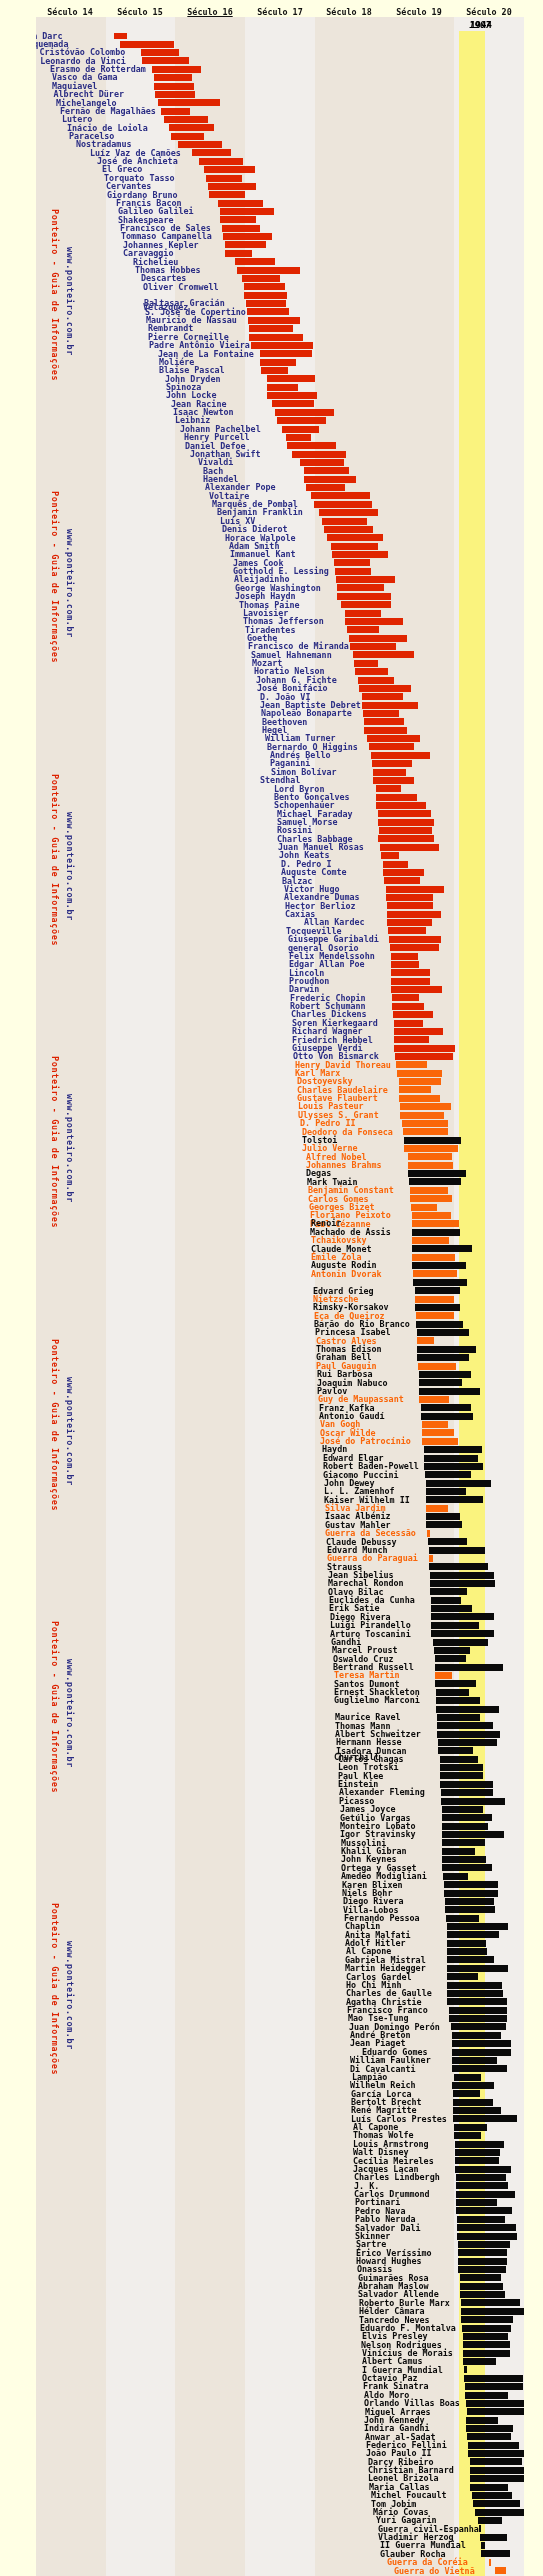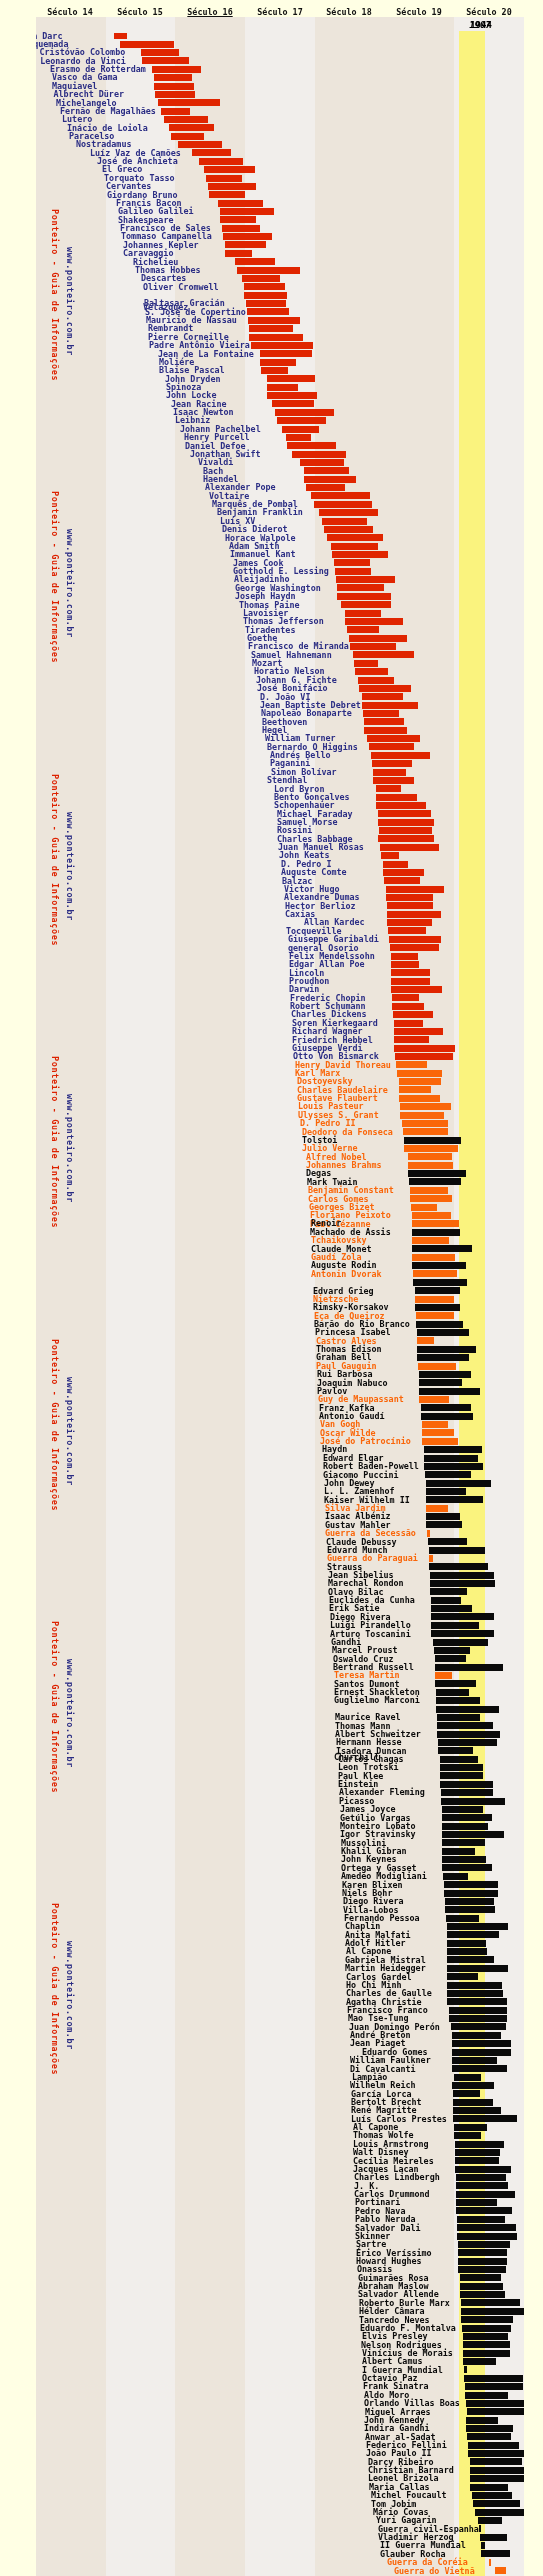--- a/index.html
+++ b/index.html
@@ -231,21 +231,21 @@
     <div class="row-label" style="left: 229px; top: 717px; color: rgb(43, 45, 132);">William Turner</div>
     <div class="row-bar" style="left: 331px; top: 718px; width: 53px; background: rgb(224, 37, 0);"></div>
     <div class="row-label" style="left: 231px; top: 726px; color: rgb(43, 45, 132);">Bernardo O Higgins</div>
     <div class="row-bar" style="left: 333px; top: 726px; width: 45px; background: rgb(224, 37, 0);"></div>
     <div class="row-label" style="left: 234px; top: 734px; color: rgb(43, 45, 132);">Andrés Bello</div>
     <div class="row-bar" style="left: 335px; top: 735px; width: 59px; background: rgb(224, 37, 0);"></div>
     <div class="row-label" style="left: 234px; top: 742px; color: rgb(43, 45, 132);">Paganini</div>
     <div class="row-bar" style="left: 336px; top: 743px; width: 40px; background: rgb(224, 37, 0);"></div>
     <div class="row-label" style="left: 235px; top: 751px; color: rgb(43, 45, 132);">Simon Bolívar</div>
     <div class="row-bar" style="left: 337px; top: 752px; width: 33px; background: rgb(224, 37, 0);"></div>
-    <div class="row-label" style="left: 231px; top: 759px; color: rgb(43, 45, 132);">Stendhal</div>
+    <div class="row-label" style="left: 224px; top: 759px; color: rgb(43, 45, 132);">Stendhal</div>
     <div class="row-bar" style="left: 337px; top: 760px; width: 41px; background: rgb(224, 37, 0);"></div>
     <div class="row-label" style="left: 238px; top: 768px; color: rgb(43, 45, 132);">Lord Byron</div>
     <div class="row-bar" style="left: 340px; top: 768px; width: 25px; background: rgb(224, 37, 0);"></div>
     <div class="row-label" style="left: 238px; top: 776px; color: rgb(43, 45, 132);">Bento Gonçalves</div>
     <div class="row-bar" style="left: 340px; top: 777px; width: 41px; background: rgb(224, 37, 0);"></div>
     <div class="row-label" style="left: 238px; top: 784px; color: rgb(43, 45, 132);">Schopenhauer</div>
     <div class="row-bar" style="left: 340px; top: 785px; width: 50px; background: rgb(224, 37, 0);"></div>
     <div class="row-label" style="left: 241px; top: 793px; color: rgb(43, 45, 132);">Michael Faraday</div>
     <div class="row-bar" style="left: 342px; top: 793px; width: 53px; background: rgb(224, 37, 0);"></div>
     <div class="row-label" style="left: 241px; top: 801px; color: rgb(43, 45, 132);">Samuel Morse</div>
@@ -345,21 +345,21 @@
     <div class="row-label" style="left: 274px; top: 1194px; color: rgb(250, 102, 9);">Floriano Peixoto</div>
     <div class="row-bar" style="left: 376px; top: 1195px; width: 39px; background: rgb(250, 102, 9);"></div>
     <div class="row-label" style="left: 274px; top: 1203px; color: rgb(250, 102, 9);">Paul Cézanne</div>
     <div class="row-bar" style="left: 376px; top: 1203px; width: 47px; background: rgb(250, 102, 9);"></div>
     <div class="row-label" style="left: 274px; top: 1211px; color: rgb(10, 10, 10);">Machado de Assis</div>
     <div class="row-bar" style="left: 376px; top: 1212px; width: 48px; background: rgb(10, 10, 10);"></div>
     <div class="row-label" style="left: 275px; top: 1219px; color: rgb(250, 102, 9);">Tchaikovsky</div>
     <div class="row-bar" style="left: 376px; top: 1220px; width: 37px; background: rgb(250, 102, 9);"></div>
     <div class="row-label" style="left: 275px; top: 1228px; color: rgb(10, 10, 10);">Claude Monet</div>
     <div class="row-bar" style="left: 376px; top: 1228px; width: 60px; background: rgb(10, 10, 10);"></div>
-    <div class="row-label" style="left: 275px; top: 1236px; color: rgb(250, 102, 9);">Gaudí Zola</div>
+    <div class="row-label" style="left: 275px; top: 1236px; color: rgb(250, 102, 9);">Émile Zola</div>
     <div class="row-bar" style="left: 376px; top: 1237px; width: 43px; background: rgb(250, 102, 9);"></div>
     <div class="row-label" style="left: 275px; top: 1244px; color: rgb(10, 10, 10);">Auguste Rodin</div>
     <div class="row-bar" style="left: 376px; top: 1245px; width: 54px; background: rgb(10, 10, 10);"></div>
     <div class="row-label" style="left: 275px; top: 1253px; color: rgb(250, 102, 9);">Antonin Dvorak</div>
     <div class="row-bar" style="left: 377px; top: 1253px; width: 44px; background: rgb(250, 102, 9);"></div>
     <div class="row-label" style="left: 275px; top: 1202px; color: rgb(10, 10, 10);">Renoir</div>
     <div class="row-bar" style="left: 377px; top: 1262px; width: 54px; background: rgb(10, 10, 10);"></div>
     <div class="row-label" style="left: 277px; top: 1270px; color: rgb(10, 10, 10);">Edvard Grieg</div>
     <div class="row-bar" style="left: 379px; top: 1270px; width: 45px; background: rgb(10, 10, 10);"></div>
     <div class="row-label" style="left: 277px; top: 1278px; color: rgb(250, 102, 9);">Nietzsche</div>

